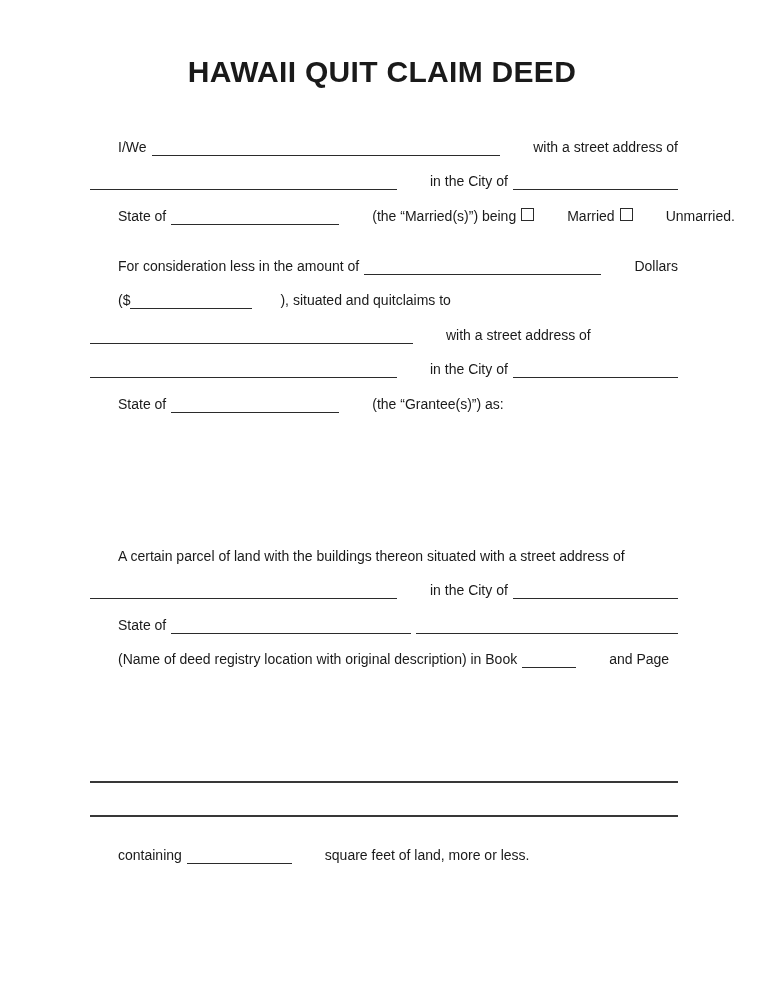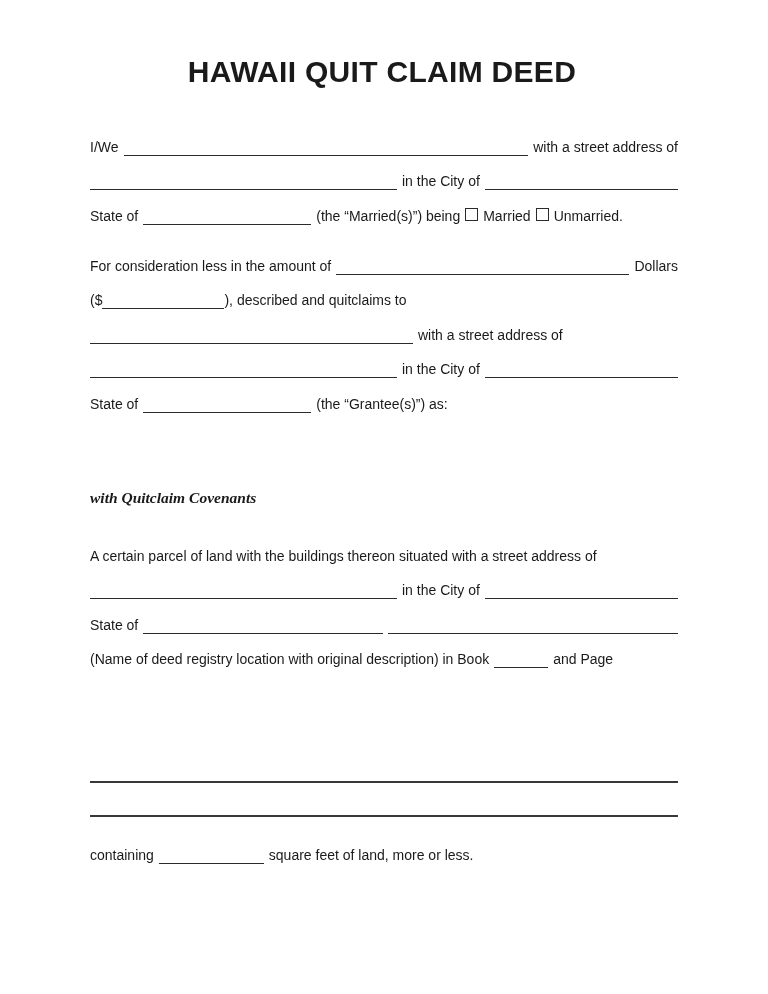--- a/index.html
+++ b/index.html
@@ -8,21 +8,21 @@
     font-family:"Liberation Sans", sans-serif; font-size:14px; color:#1a1a1a;
     overflow:hidden;
   }
   .title {
     position:absolute; top:57px; left:0; width:684px; text-align:center;
     font-size:30px; font-weight:bold; letter-spacing:0.3px; line-height:1;margin-left:40px;
   }
   .block { position:absolute; left:90px; width:588px; }
   .line { display:flex; align-items:baseline; column-gap:5px; height:34.4px; }
   .line.g0 { column-gap:0; }
-  .t { white-space:pre; line-height:34.4px; flex:0 0 auto; }
+  .t { white-space:pre; line-height:34.4px; flex:0 0 auto;margin-left:28px; }
   .blank {
     display:block; line-height:16px; font-size:14px;
     border-bottom:1.5px solid #2b2b2b; flex:0 0 auto;
   }
   .grow { flex:1 1 auto; }
   .cb {
     width:11px; height:11px; border:1.5px solid #2b2b2b; flex:0 0 auto;
     background:#fff;
   }
   .covenants {
@@ -64,44 +64,39 @@
 
   <div class="block" style="top:249px">
     <div class="line">
       <span class="t">For consideration less in the amount of</span>
       <span class="blank grow">​</span>
       <span class="t">Dollars</span>
     </div>
     <div class="line g0">
       <span class="t">($</span>
       <span class="blank" style="width:122px">​</span>
-      <span class="t">), described and quitclaims to</span>
+      <span class="t">), situated and quitclaims to</span>
     </div>
     <div class="line">
       <span class="blank" style="width:323px">​</span>
       <span class="t">with a street address of</span>
     </div>
     <div class="line">
       <span class="blank" style="width:307px">​</span>
       <span class="t">in the City of</span>
       <span class="blank grow">​</span>
     </div>
     <div class="line">
       <span class="t">State of</span>
       <span class="blank" style="width:168px">​</span>
       <span class="t">(the “Grantee(s)”) as:</span>
     </div>
   </div>
 
 
-  <div class="block" style="top:481px">
-    <div class="line">
-      <span class="covenants">with Quitclaim Covenants</span>
-    </div>
-  </div>
 
   <div class="block" style="top:539px">
     <div class="line">
       <span class="t">A certain parcel of land with the buildings thereon situated with a street address of</span>
     </div>
     <div class="line">
       <span class="blank" style="width:307px">​</span>
       <span class="t">in the City of</span>
       <span class="blank grow">​</span>
     </div>

